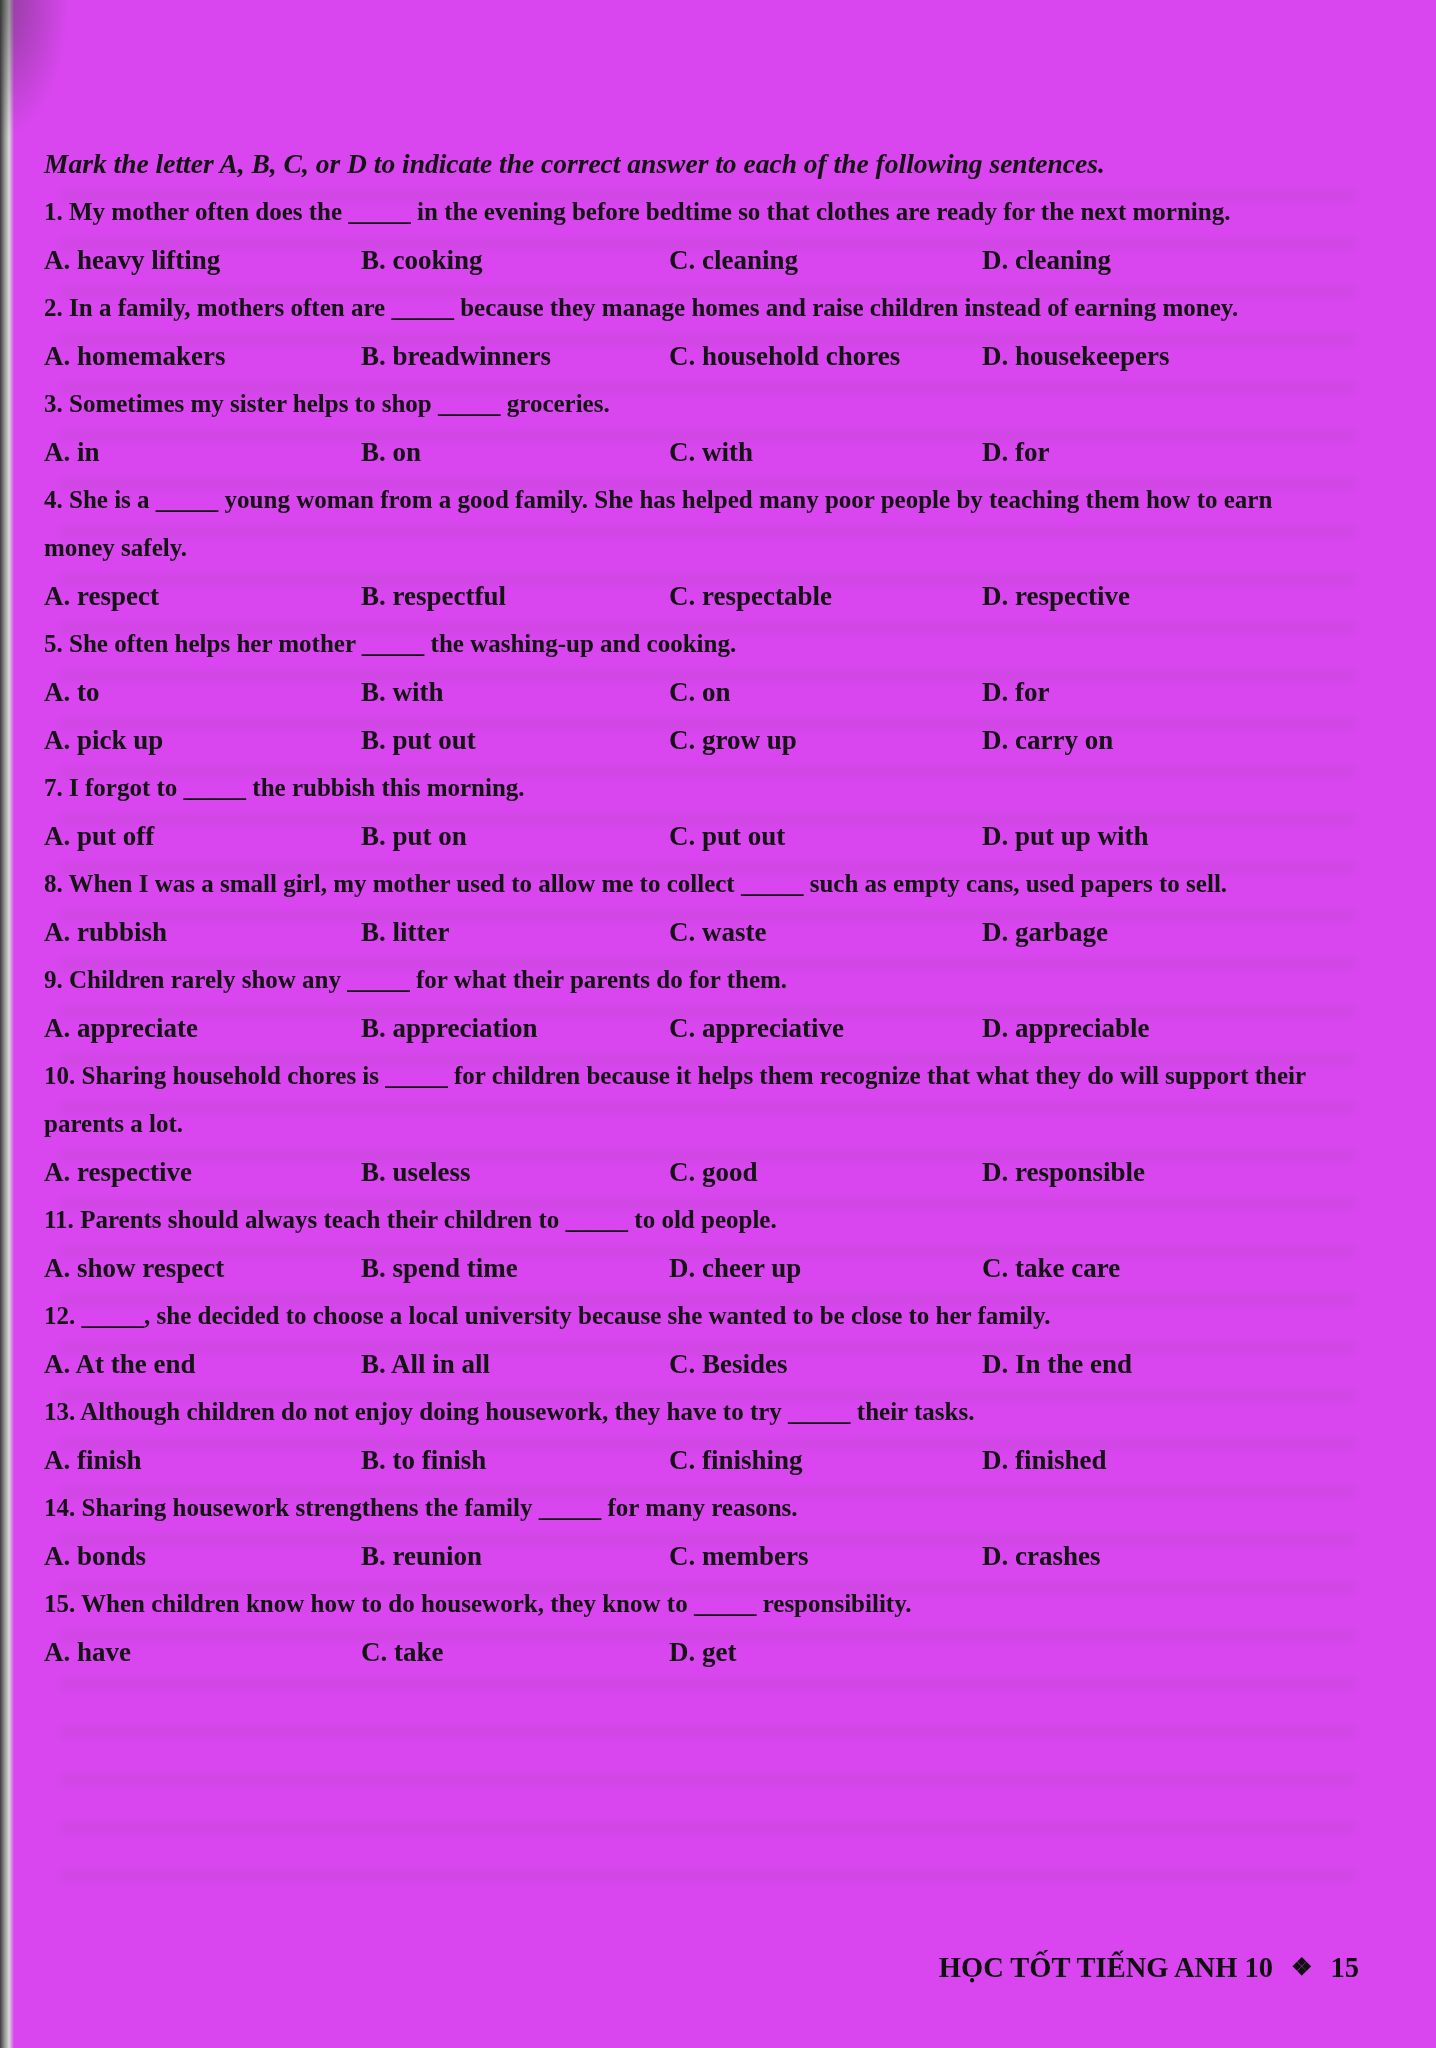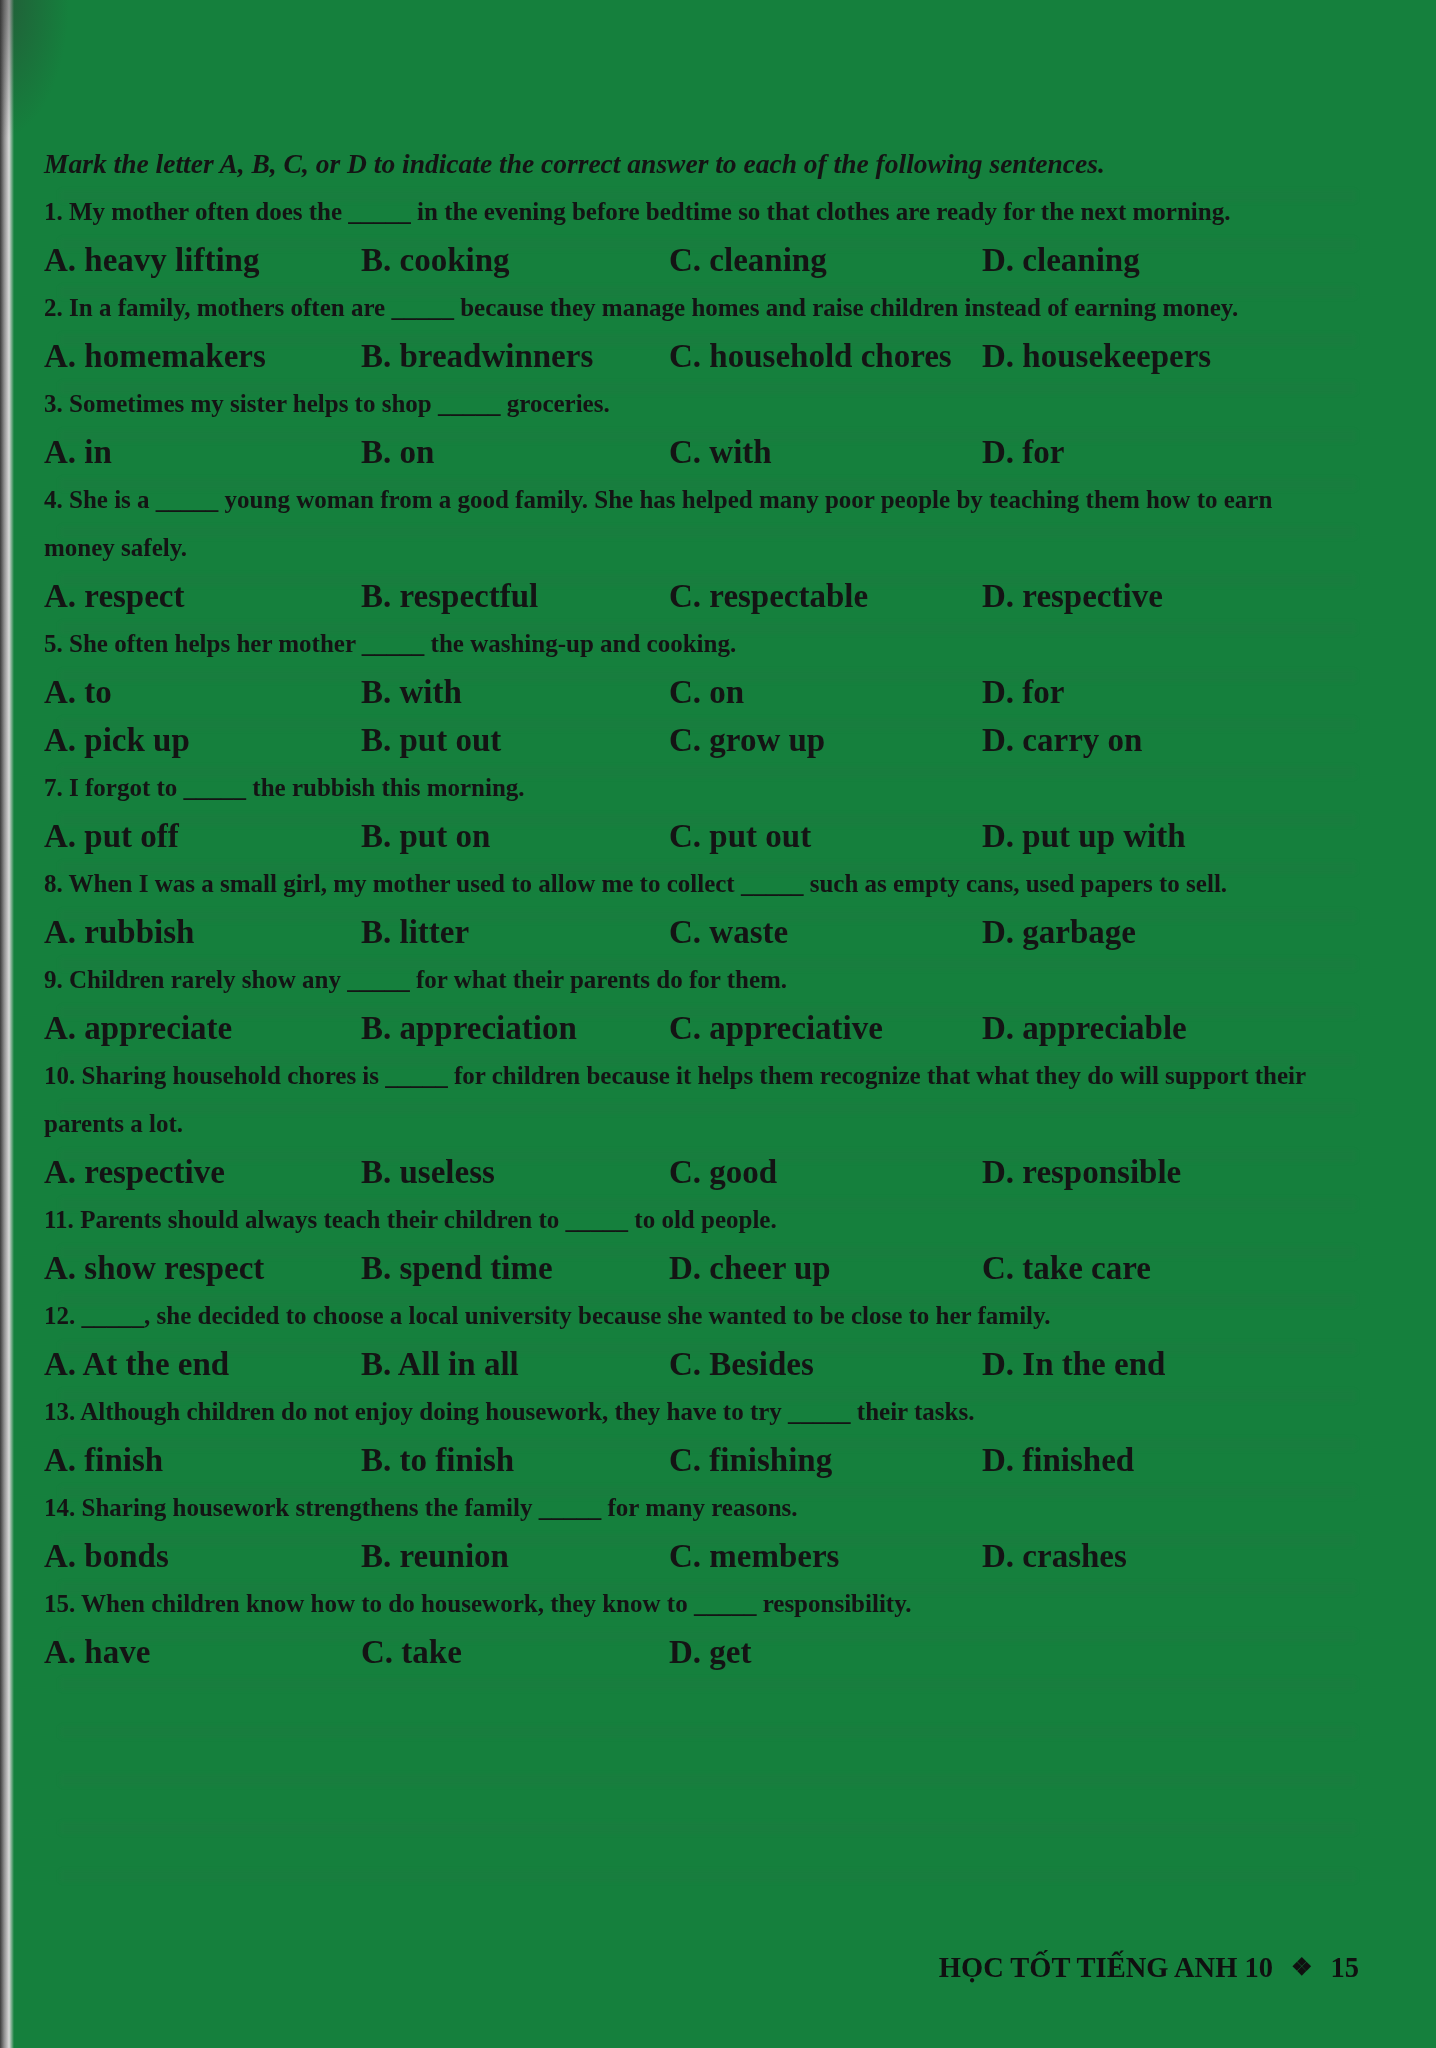--- a/index.html
+++ b/index.html
@@ -1,21 +1,21 @@
 <!DOCTYPE html>
 <html><head>
 <meta charset="utf-8">
 <style>
   * { box-sizing: border-box; }
   html, body { margin: 0; padding: 0; background: #ffffff; }
   .page {
     position: relative;
     width: 1436px;
     height: 2048px;
-    background: #15803d;
+    background: #d946ef;
     overflow: hidden;
     font-family: "Liberation Serif", serif;
     color: #141414;
   }
   
   .edge {
     position: absolute;
     left: 0; top: 0; bottom: 0;
     width: 14px;
     background: linear-gradient(90deg, #3c3c3c 0%, #8f8f8f 30%, #d9d9d9 65%, rgba(255,255,255,0) 100%);
@@ -57,21 +57,21 @@
   .q-text {
     margin: 0;
     font-weight: 700;
     font-size: 25px;
     line-height: 48px;
   }
   .options {
     display: grid;
     grid-template-columns: 317px 308px 313px auto;
     font-weight: 700;
-    font-size: 33px;
+    font-size: 27px;
     line-height: 48px;
   }
   .opt { white-space: nowrap; }
   .footer {
     position: absolute;
     top: 1952px;
     right: 77px;
     display: flex;
     align-items: baseline;
     gap: 18px;

